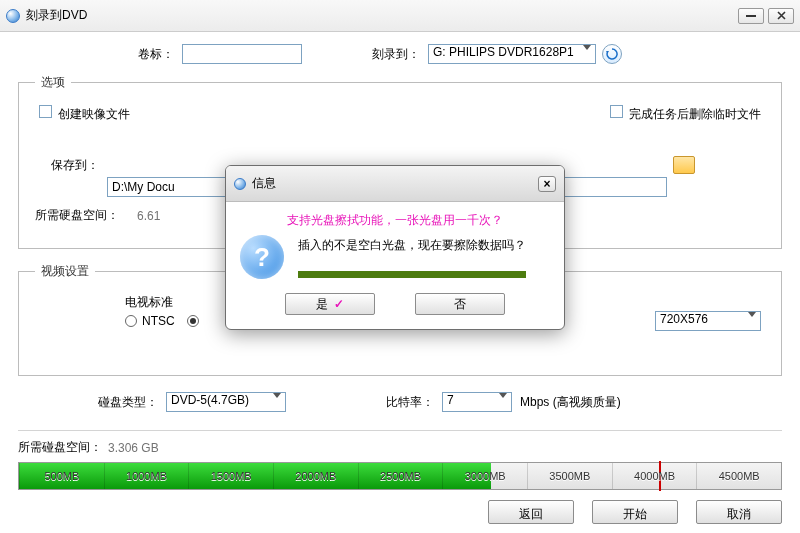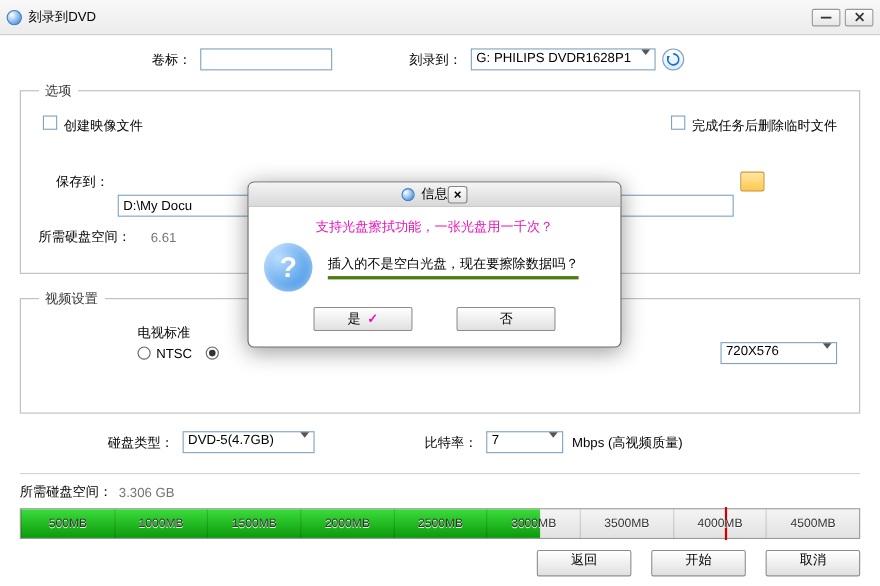--- a/index.html
+++ b/index.html
@@ -24,31 +24,31 @@
 .folder-btn{width:22px;height:18px;background:linear-gradient(#ffe6a6,#ffc94d);border:1px solid #c9962d;border-radius:2px;margin-left:6px;cursor:pointer}
 .radio{width:12px;height:12px;border:1px solid #666;border-radius:50%;margin-right:5px;display:inline-block;position:relative}
 .radio.on::after{content:"";position:absolute;inset:2px;border-radius:50%;background:#333}
 .meter{border:1px solid #999;height:28px;position:relative;margin:6px 0 10px;background:linear-gradient(#f4f4f4,#e2e2e2)}
 .meter .fill{position:absolute;left:0;top:0;bottom:0;width:62%;background:linear-gradient(#3cdc3c,#0a9a0a)}
 .meter .marker{position:absolute;top:-2px;bottom:-2px;width:2px;background:#c00}
 .ticks{position:absolute;inset:0;display:flex}
 .tick{flex:1;border-left:1px solid rgba(0,0,0,.15);position:relative}
 .tick span{position:absolute;top:50%;left:50%;transform:translate(-50%,-50%);font-size:11px;color:#333;text-shadow:0 1px 0 #fff}
 .btns{display:flex;justify-content:flex-end;gap:18px;margin-top:8px}
-.btn{min-width:86px;height:24px;border:1px solid #8c8c8c;background:linear-gradient(#ffffff,#e0e0e0);border-radius:2px;cursor:pointer;display:flex;align-items:flex-start;justify-content:center}
+.btn{min-width:86px;height:24px;border:1px solid #8c8c8c;background:linear-gradient(#ffffff,#e0e0e0);border-radius:2px;cursor:pointer;display:flex;align-items:flex-end;justify-content:center}
 
 .modal{position:absolute;left:225px;top:165px;width:340px;background:#fff;border:1px solid #6e6e6e;border-radius:6px;box-shadow:0 4px 20px rgba(0,0,0,.4);overflow:hidden}
-.modal .hdr{height:22px;background:linear-gradient(#f4f4f4,#d9d9d9);display:flex;align-items:center;justify-content:center;padding:0 8px;border-bottom:1px solid #bcbcbc}
+.modal .hdr{height:36px;background:linear-gradient(#f4f4f4,#d9d9d9);display:flex;align-items:center;justify-content:space-between;padding:0 8px;border-bottom:1px solid #bcbcbc}
 .modal .hdr .left{display:flex;align-items:center;gap:6px}
 .close-x{width:18px;height:16px;border:1px solid #888;border-radius:3px;background:linear-gradient(#fdfdfd,#e2e2e2);display:flex;align-items:center;justify-content:center;cursor:pointer;font-weight:bold}
 .modal .body{padding:10px 14px 14px}
 .magenta{color:#e815b9;text-align:center;margin-bottom:6px}
 .qrow{display:flex;align-items:center;gap:14px;margin-bottom:14px}
 .qicon{width:44px;height:44px;border-radius:50%;background:radial-gradient(circle at 30% 30%,#b9ddff,#2a85e0);display:flex;align-items:center;justify-content:center;color:#fff;font-size:26px;font-weight:bold;box-shadow:inset 0 0 8px rgba(255,255,255,.6)}
-.qtext{border-bottom:3px solid #4d7c0f;padding-bottom:2px}
+.qtext{border-bottom:7px solid #4d7c0f;padding-bottom:17px}
 .mbtns{display:flex;justify-content:center;gap:40px}
 .mbtn{width:90px;height:22px;border:1px solid #8c8c8c;background:linear-gradient(#ffffff,#e0e0e0);border-radius:2px;cursor:pointer;display:flex;align-items:center;justify-content:center;gap:6px}
 .check{color:#e815b9;font-weight:bold}
 hr.sep{border:none;border-top:1px solid #d4d4d4;margin:4px 0 8px}
 </style>
 </head>
 <body>
 
 <div class="titlebar">
   <div class="left">

